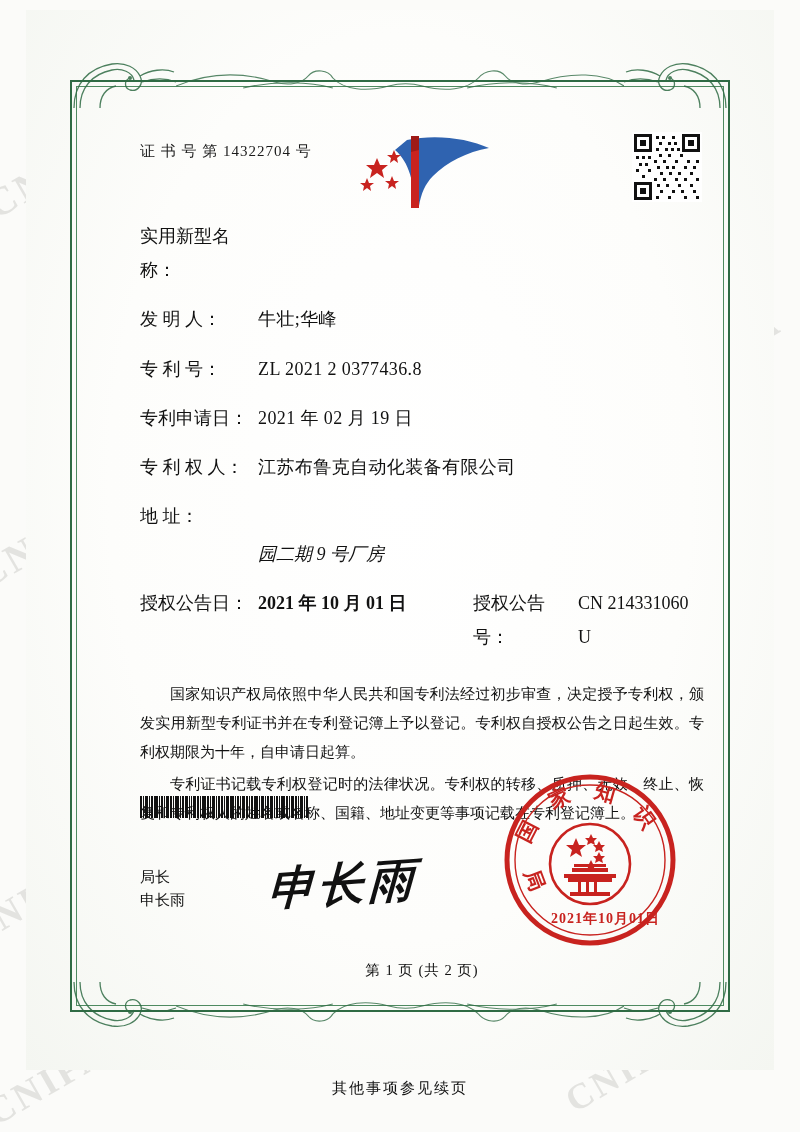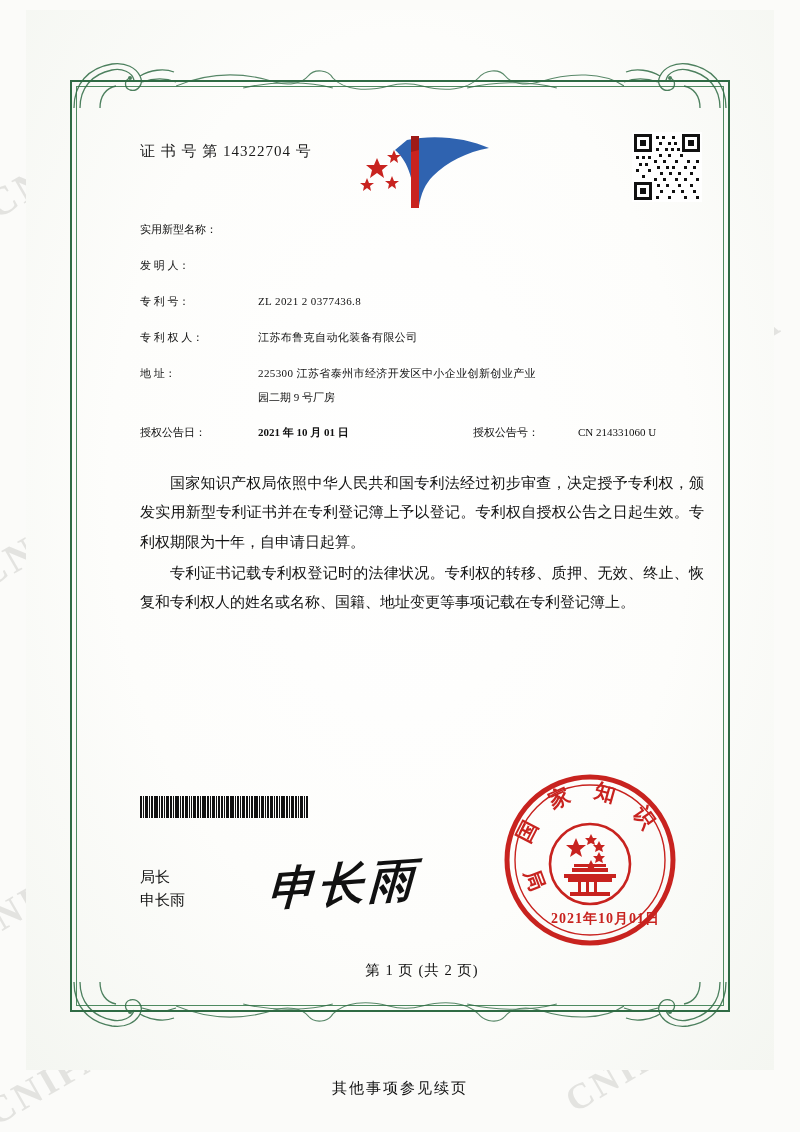--- a/index.html
+++ b/index.html
@@ -129,40 +129,41 @@
     font-size: 42px;
     font-weight: bold;
     letter-spacing: 4px;
     color: #111;
     margin-top: 42px;
     font-family: "DejaVu Sans", "Liberation Sans", sans-serif;
   }
 
   .fields {
     margin-top: 58px;
-    font-size: 11px;
+    font-size: 18px;
     color: #111;
     line-height: 1.9;
   }
   .frow {
     display: flex;
     align-items: flex-start;
     margin-bottom: 15px;
   }
   .flabel {
     width: 118px;
     flex: 0 0 118px;
     letter-spacing: 0px;
   }
   .fval {
     flex: 1;
     letter-spacing: .4px;
   }
   .fval2 {
     padding-left: 118px;
+    font-style: italic;
   }
   .inline-split {
     display: flex;
   }
   .inline-split .seg-label { width: 118px; flex: 0 0 118px; }
   .inline-split .seg-val { flex: 0 0 215px; font-weight: bold; }
   .inline-split .seg-label2 { flex: 0 0 105px; }
   .inline-split .seg-val2 { flex: 1; }
 
   .para {
@@ -428,36 +429,40 @@
 
 
     <div class="fields">
 
       <div class="frow">
         <div class="flabel">实用新型名称：</div>
       </div>
 
       <div class="frow">
         <div class="flabel">发  明  人：</div>
+        <div class="fval">牛壮;华峰</div>
       </div>
 
       <div class="frow">
         <div class="flabel">专  利  号：</div>
         <div class="fval">ZL 2021 2 0377436.8</div>
       </div>
 
+      <div class="frow">
+        <div class="flabel">专利申请日：</div>
+        <div class="fval">2021 年 02 月 19 日</div>
+      </div>
 
       <div class="frow">
         <div class="flabel">专 利 权 人：</div>
         <div class="fval">江苏布鲁克自动化装备有限公司</div>
       </div>
 
       <div class="frow" style="margin-bottom:4px;">
         <div class="flabel">地        址：</div>
-        <div class="fval">225300  江苏省泰州市经济开发区中小企业创新创业产业</div>
       </div>
       <div class="fval2" style="margin-bottom:14px;">园二期 9 号厂房</div>
 
       <div class="frow inline-split">
         <div class="seg-label">授权公告日：</div>
         <div class="seg-val">2021 年 10 月 01 日</div>
         <div class="seg-label2">授权公告号：</div>
         <div class="seg-val2">CN 214331060 U</div>
       </div>
 

